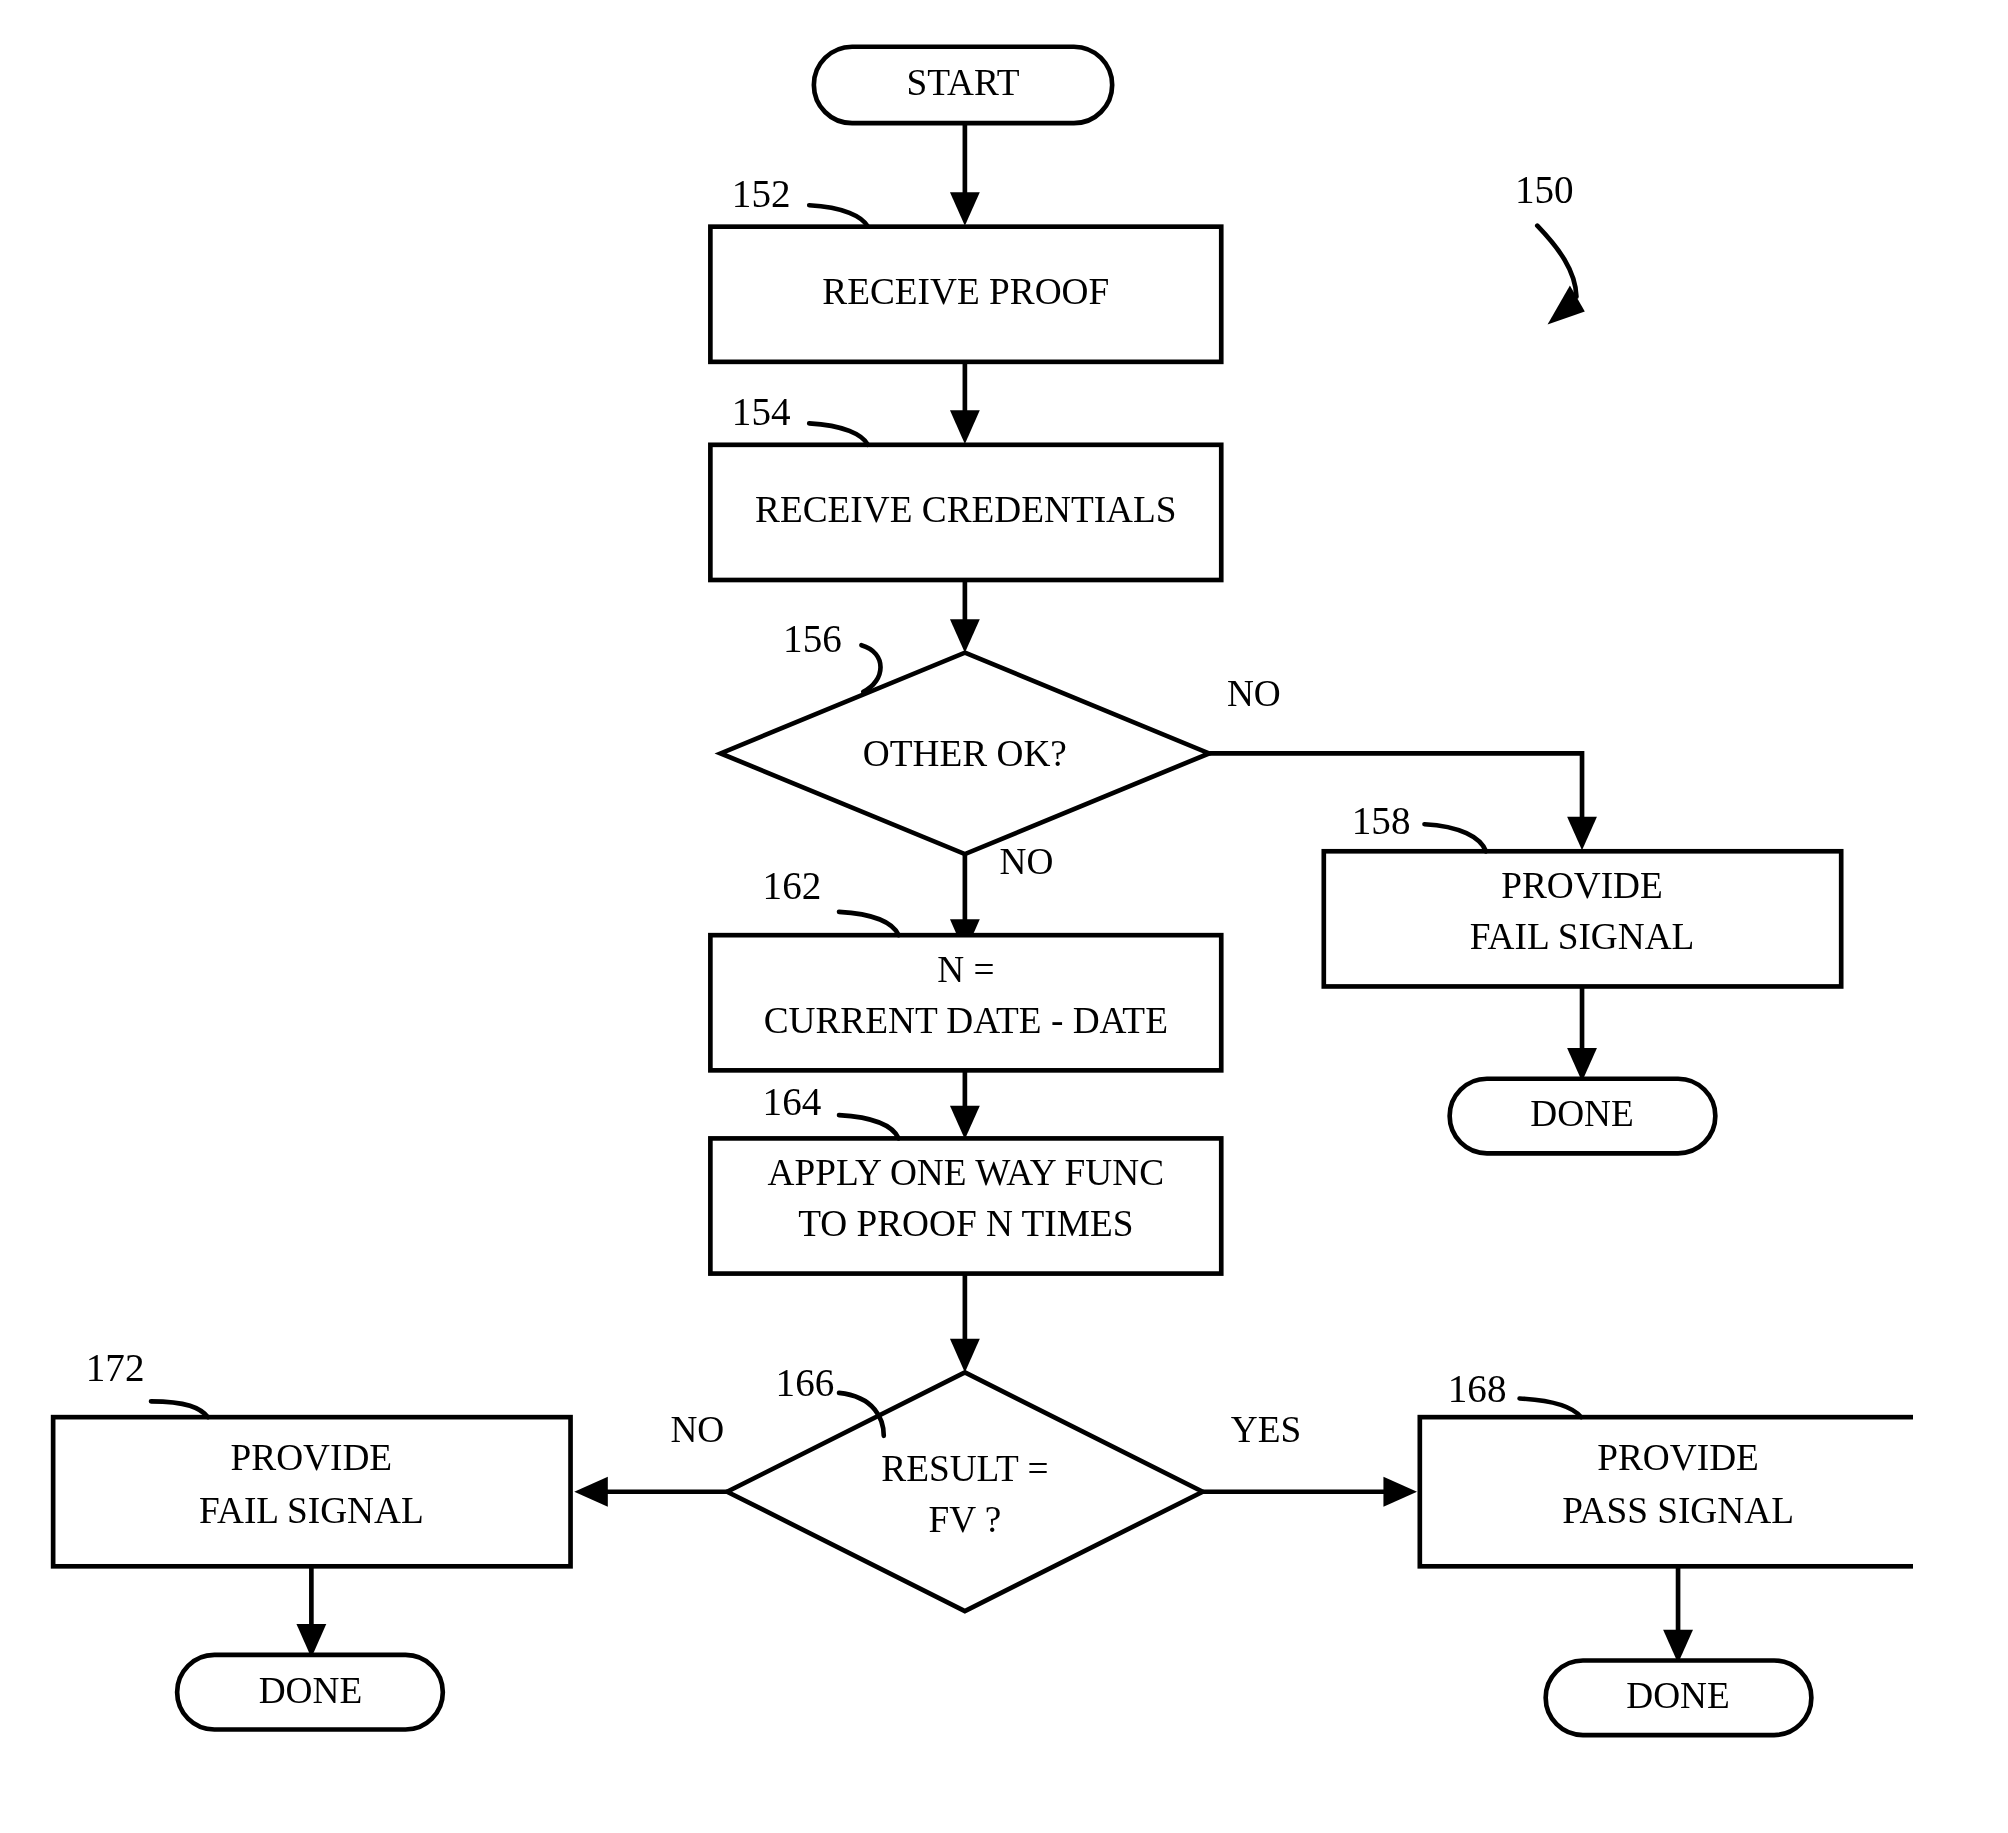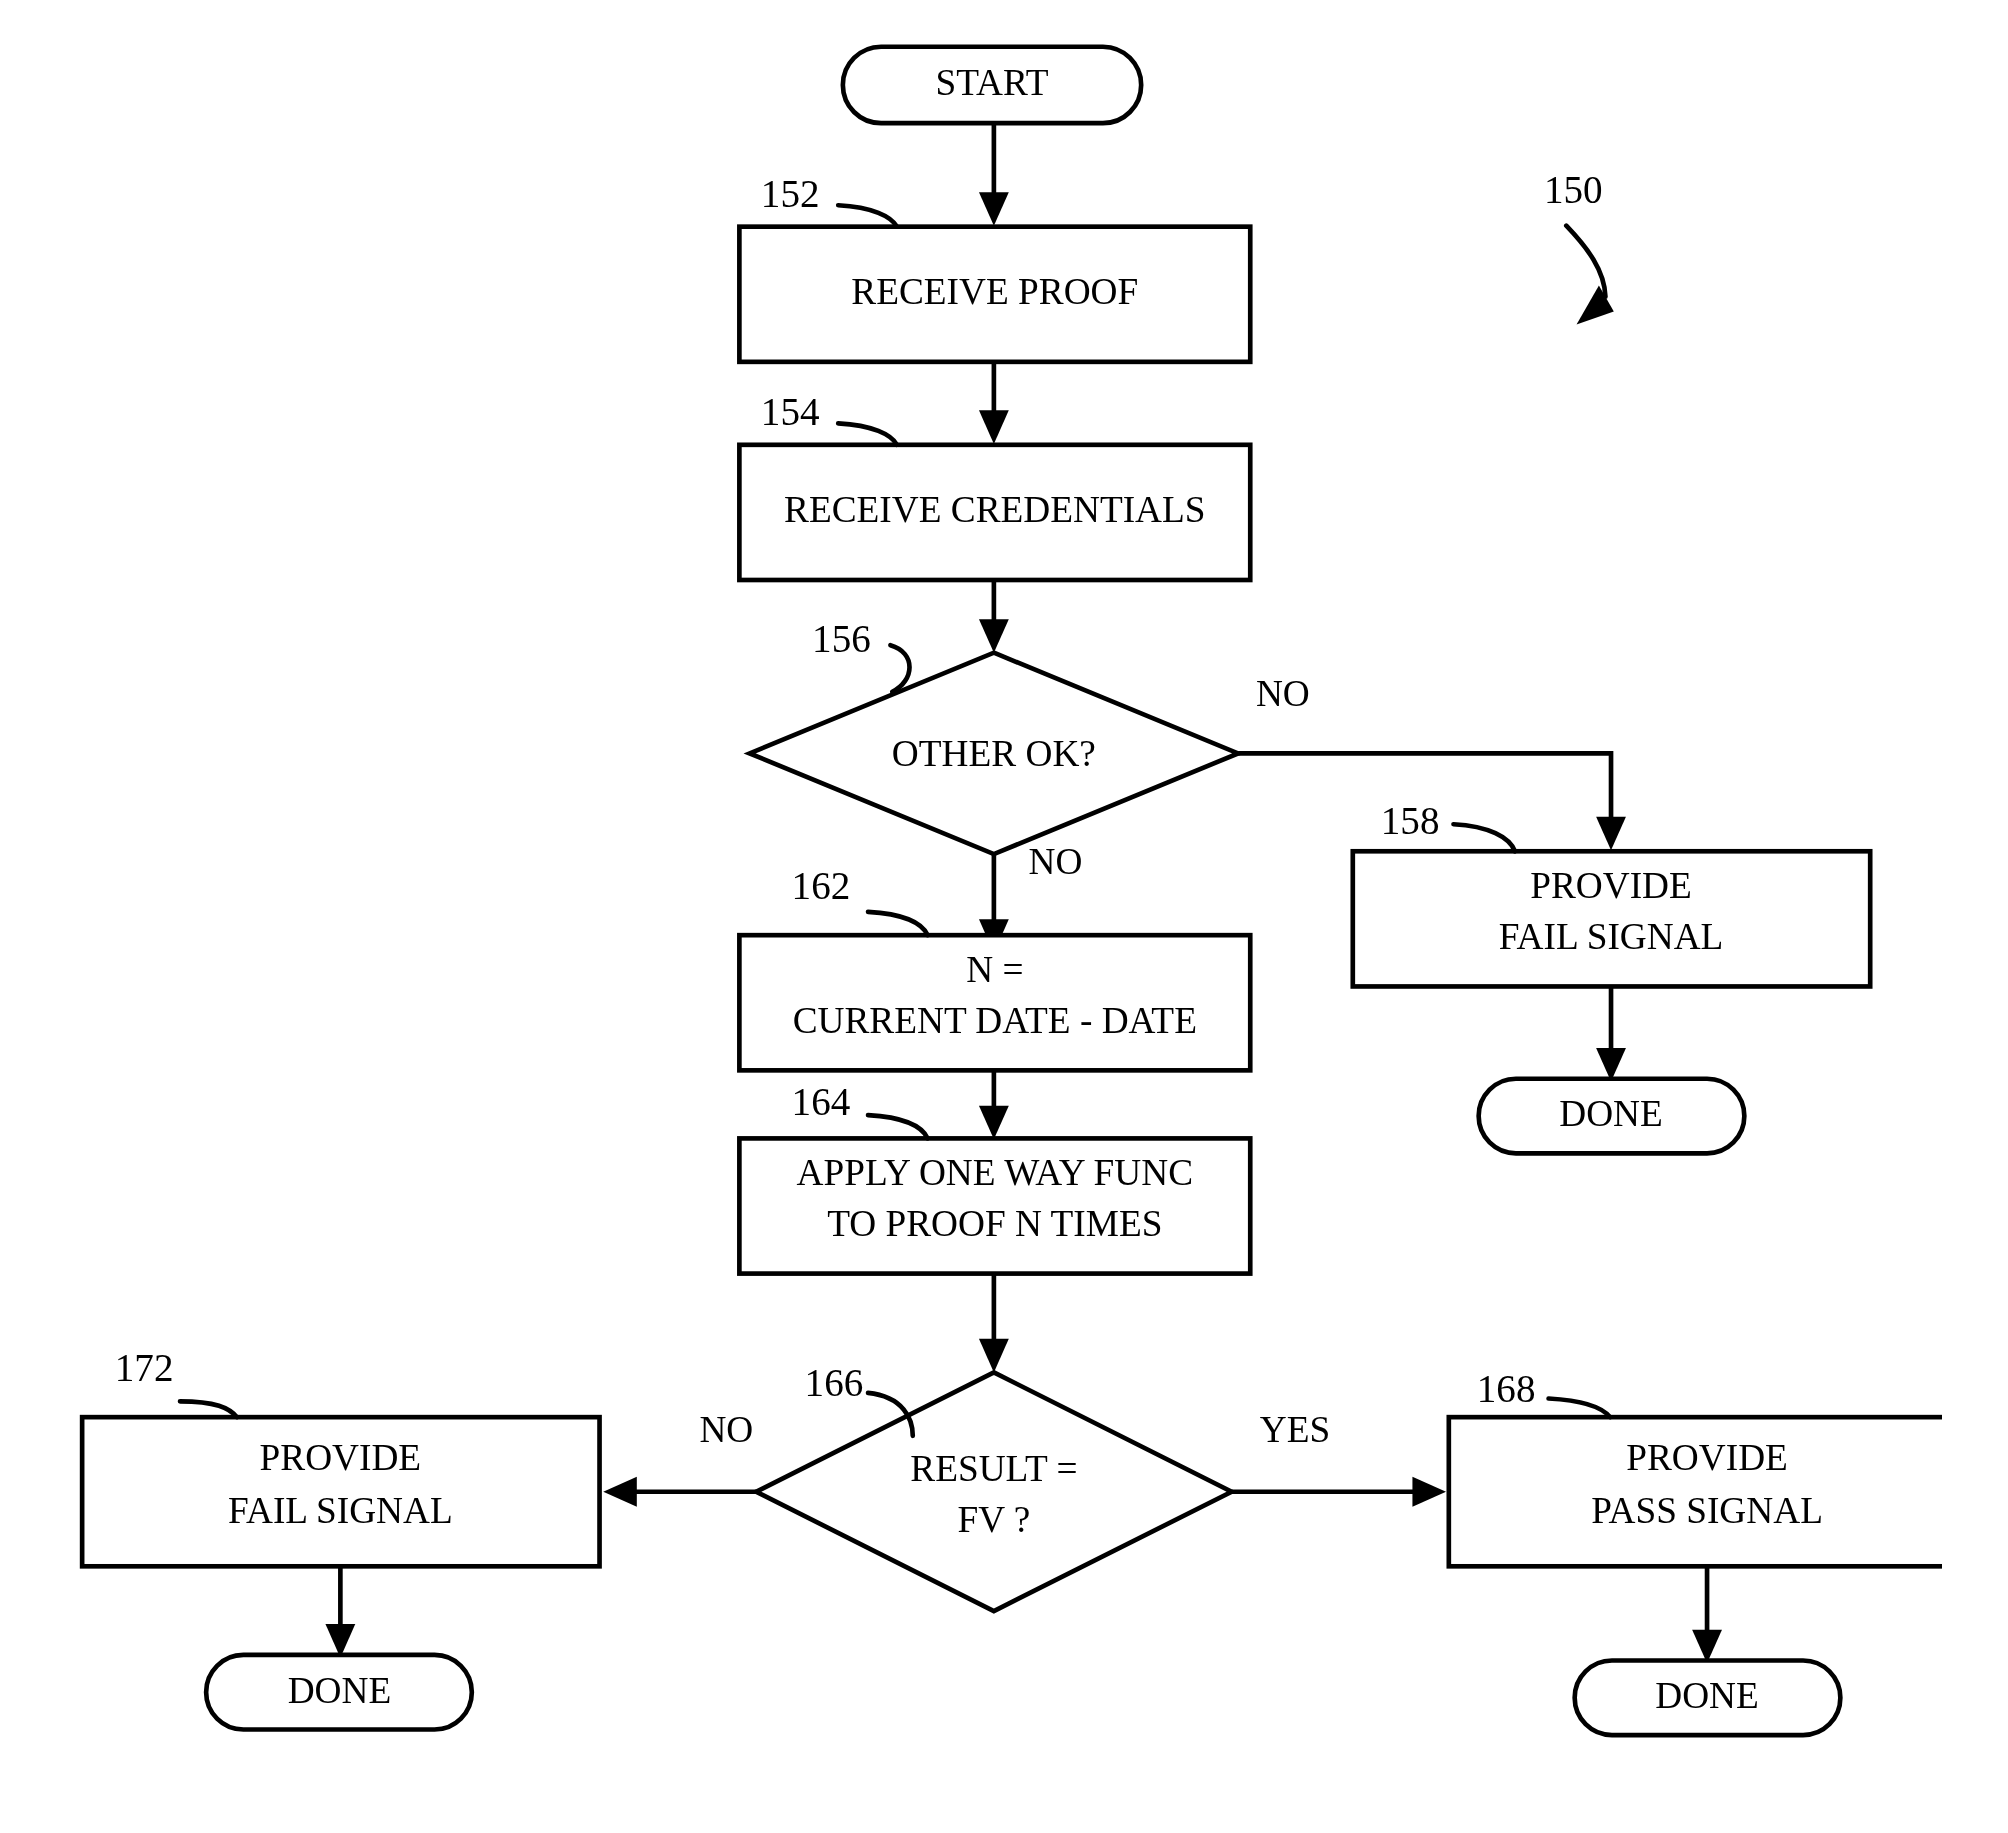--- a/index.html
+++ b/index.html
@@ -9,21 +9,20 @@
   }
   body {
     font-family: "Liberation Serif", "DejaVu Serif", serif;
   }
   #canvas {
     position: relative;
     width: 1913px;
     height: 1834px;
     background: #ffffff;
     overflow: hidden;
-    margin-left: 29px;
   }
   #flow-svg {
     position: absolute;
     top: 0;
     left: 0;
     width: 2009px;
     height: 1834px;
   }
   .node-text {
     font-family: "Liberation Serif", "DejaVu Serif", serif;

